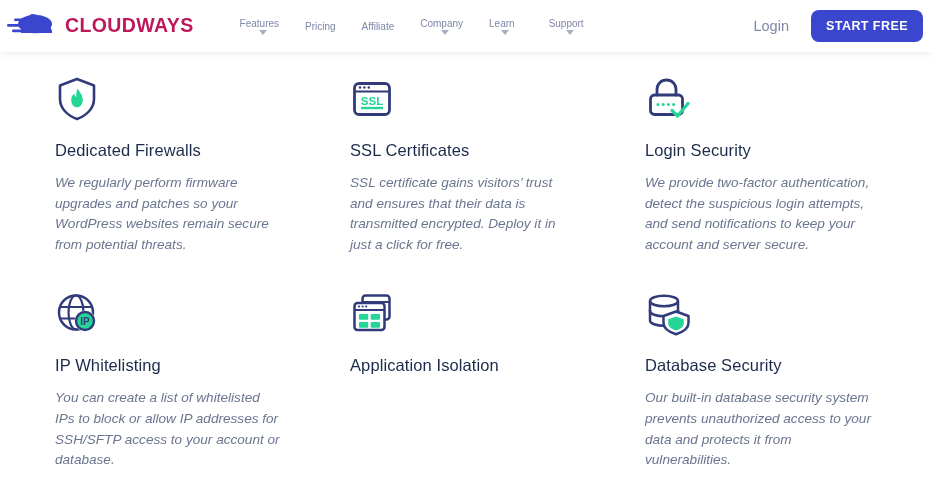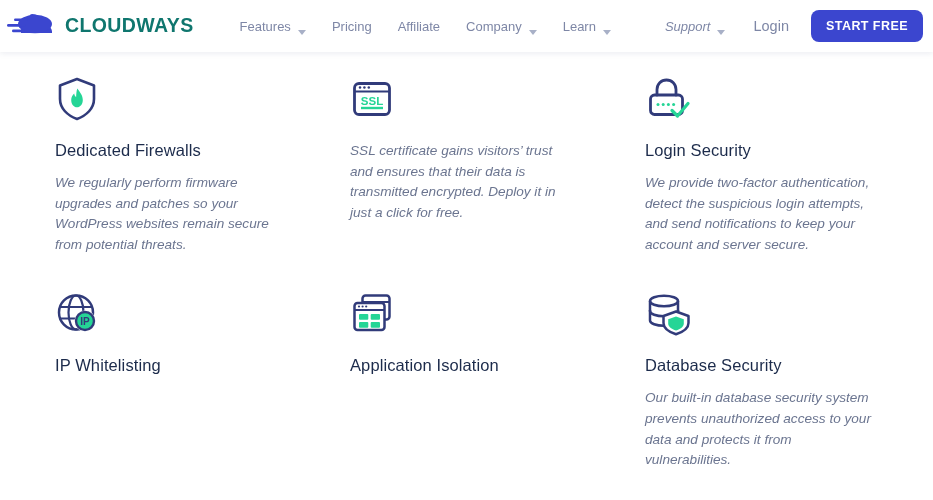--- a/index.html
+++ b/index.html
@@ -29,39 +29,40 @@
     align-items: center;
     margin-left: 2px;
     cursor: pointer;
   }
   .logo-mark { display: block; }
   .logo-text {
     margin-left: 5px;
     font-size: 19.5px;
     font-weight: bold;
     letter-spacing: 0.4px;
-    color: #0f766e;
+    color: #be185d;
     line-height: 1;
   }
 
   .nav {
     display: flex;
     align-items: center;
     margin-left: 46px;
   }
   .nav-item {
     display: flex;
-    align-items: flex-end;
-    font-size: 13px;
+    align-items: center;
+    font-size: 10px;
     color: #7e87a6;
     margin-right: 26px;
     cursor: pointer;
     white-space: nowrap;
-  }
-  .nav-item.gap-left { margin-left: 28px; font-style: italic; }
+    flex-direction: column;
+  }
+  .nav-item.gap-left { margin-left: 8px; }
   .caret {
     width: 0; height: 0;
     border-left: 4.5px solid transparent;
     border-right: 4.5px solid transparent;
     border-top: 5px solid #a8b0c7;
     margin-left: 7px;
     position: relative;
     top: 1px;
   }
 
@@ -197,20 +198,21 @@
         <svg width="44" height="46" viewBox="0 0 44 46">
           <rect x="4.5" y="7.5" width="35" height="31" rx="4.5" fill="none" stroke="#313b7a" stroke-width="2.8"></rect>
           <line x1="4.5" y1="15.5" x2="39.5" y2="15.5" stroke="#313b7a" stroke-width="2.2"></line>
           <circle cx="10" cy="11.6" r="1.25" fill="#313b7a"></circle>
           <circle cx="14.4" cy="11.6" r="1.25" fill="#313b7a"></circle>
           <circle cx="18.8" cy="11.6" r="1.25" fill="#313b7a"></circle>
           <text x="22" y="28.5" text-anchor="middle" font-family="Liberation Sans, sans-serif" font-size="11.5" font-weight="bold" fill="#25d596">SSL</text>
           <line x1="11" y1="32" x2="33" y2="32" stroke="#25d596" stroke-width="2.4"></line>
         </svg>
       </div>
+      <div class="card-title">SSL Certificates</div>
       <div class="card-body">SSL certificate gains visitors’ trust and ensures that their data is transmitted encrypted. Deploy it in just a click for free.</div>
     </div>
 
     <div class="card wide">
       <div class="card-icon">
         <svg width="50" height="46" viewBox="0 0 50 46">
           <path d="M12 19 V13.5 C12 8 16 4 21.5 4 C27 4 31 8 31 13.5 V19" fill="none" stroke="#313b7a" stroke-width="2.8" stroke-linecap="round"></path>
           <rect x="5.5" y="19" width="32" height="19.5" rx="4" fill="none" stroke="#313b7a" stroke-width="2.8"></rect>
           <circle cx="13" cy="28.5" r="1.5" fill="#25d596"></circle>
           <circle cx="18.2" cy="28.5" r="1.5" fill="#25d596"></circle>
@@ -232,20 +234,21 @@
           <circle cx="21" cy="21.5" r="17" fill="none" stroke="#313b7a" stroke-width="2.5"></circle>
           <ellipse cx="21" cy="21.5" rx="7.5" ry="17" fill="none" stroke="#313b7a" stroke-width="2.2"></ellipse>
           <line x1="4.5" y1="16" x2="37.5" y2="16" stroke="#313b7a" stroke-width="2.2"></line>
           <line x1="4.5" y1="27.5" x2="37.5" y2="27.5" stroke="#313b7a" stroke-width="2.2"></line>
           <circle cx="30" cy="30" r="10.5" fill="#ffffff"></circle>
           <circle cx="30" cy="30" r="9" fill="#25d596" stroke="#313b7a" stroke-width="2.4"></circle>
           <text x="30" y="34" text-anchor="middle" font-family="Liberation Sans, sans-serif" font-size="10" font-weight="bold" fill="#313b7a">IP</text>
         </svg>
       </div>
       <div class="card-title">IP Whitelisting</div>
+      <div class="card-body">You can create a list of whitelisted IPs to block or allow IP addresses for SSH/SFTP access to your account or database.</div>
     </div>
 
     <div class="card col2">
       <div class="card-icon">
         <svg width="46" height="46" viewBox="0 0 46 46">
           <rect x="12.5" y="4.5" width="27" height="24" rx="3" fill="#ffffff" stroke="#313b7a" stroke-width="2.5"></rect>
           <line x1="12.5" y1="11" x2="39.5" y2="11" stroke="#313b7a" stroke-width="2"></line>
           <rect x="4.5" y="12" width="30" height="27" rx="3" fill="#ffffff" stroke="#313b7a" stroke-width="2.5"></rect>
           <line x1="4.5" y1="19" x2="34.5" y2="19" stroke="#313b7a" stroke-width="2"></line>
           <circle cx="9" cy="15.5" r="1.1" fill="#313b7a"></circle>

